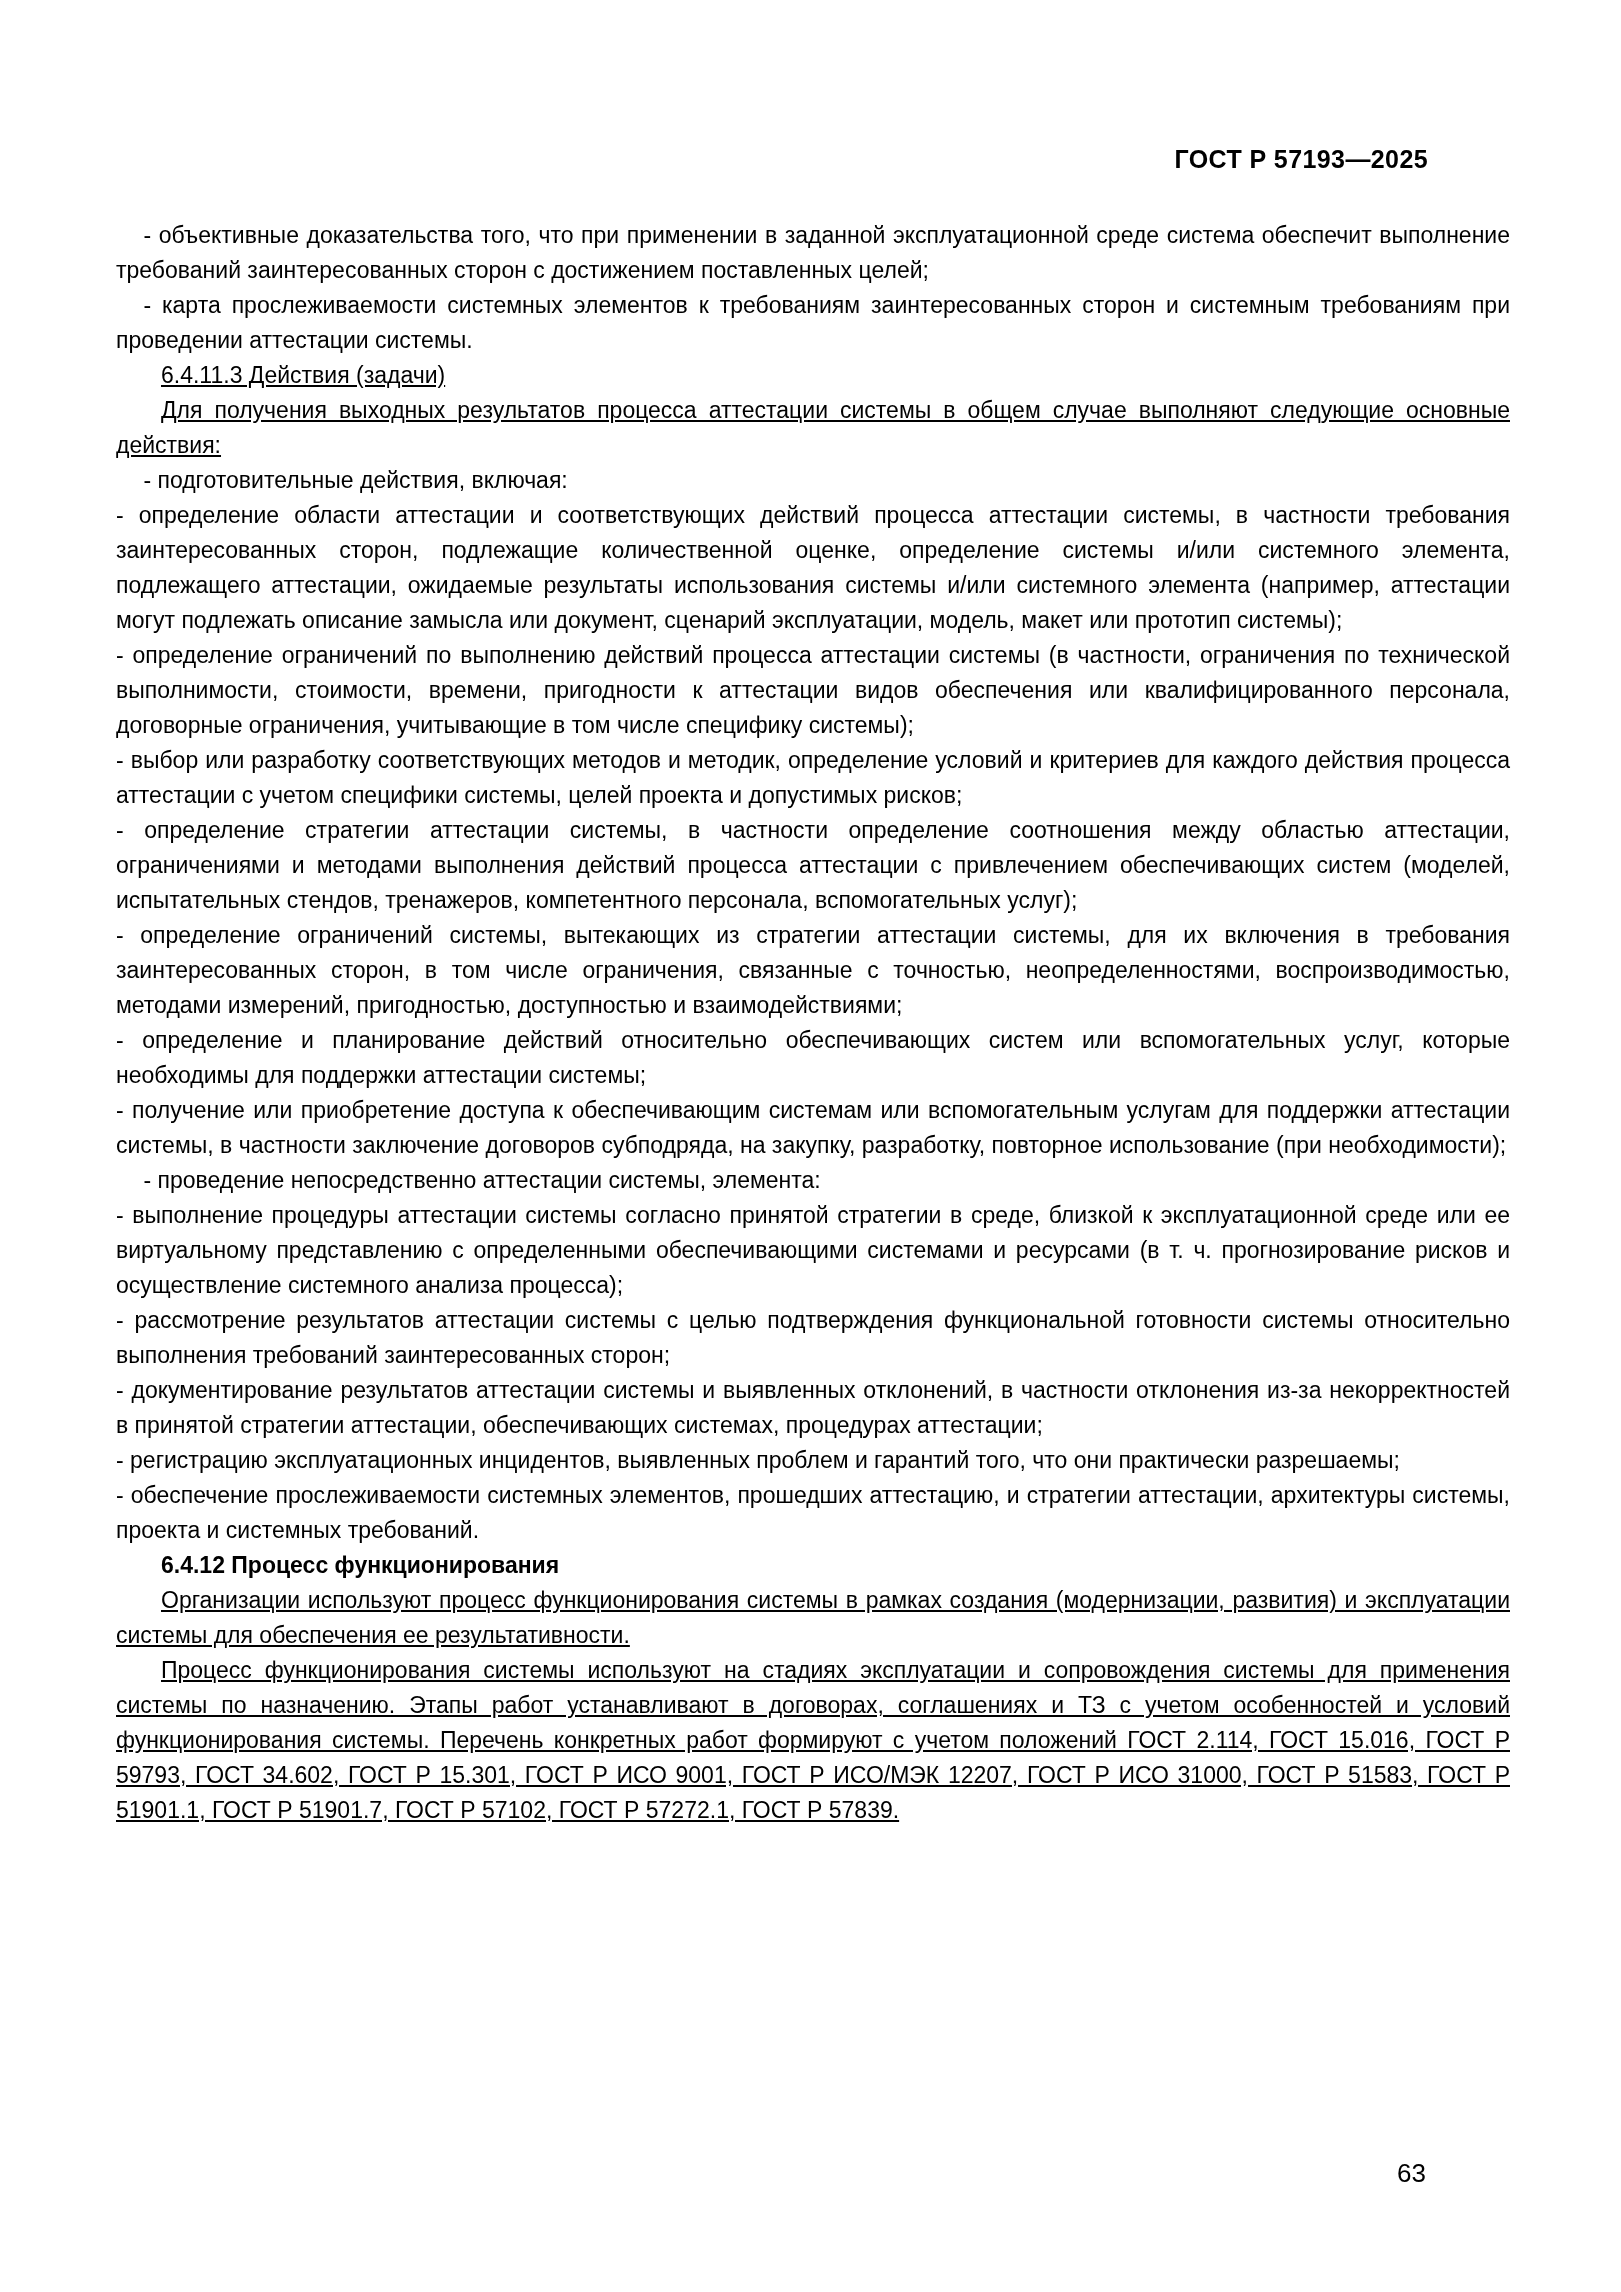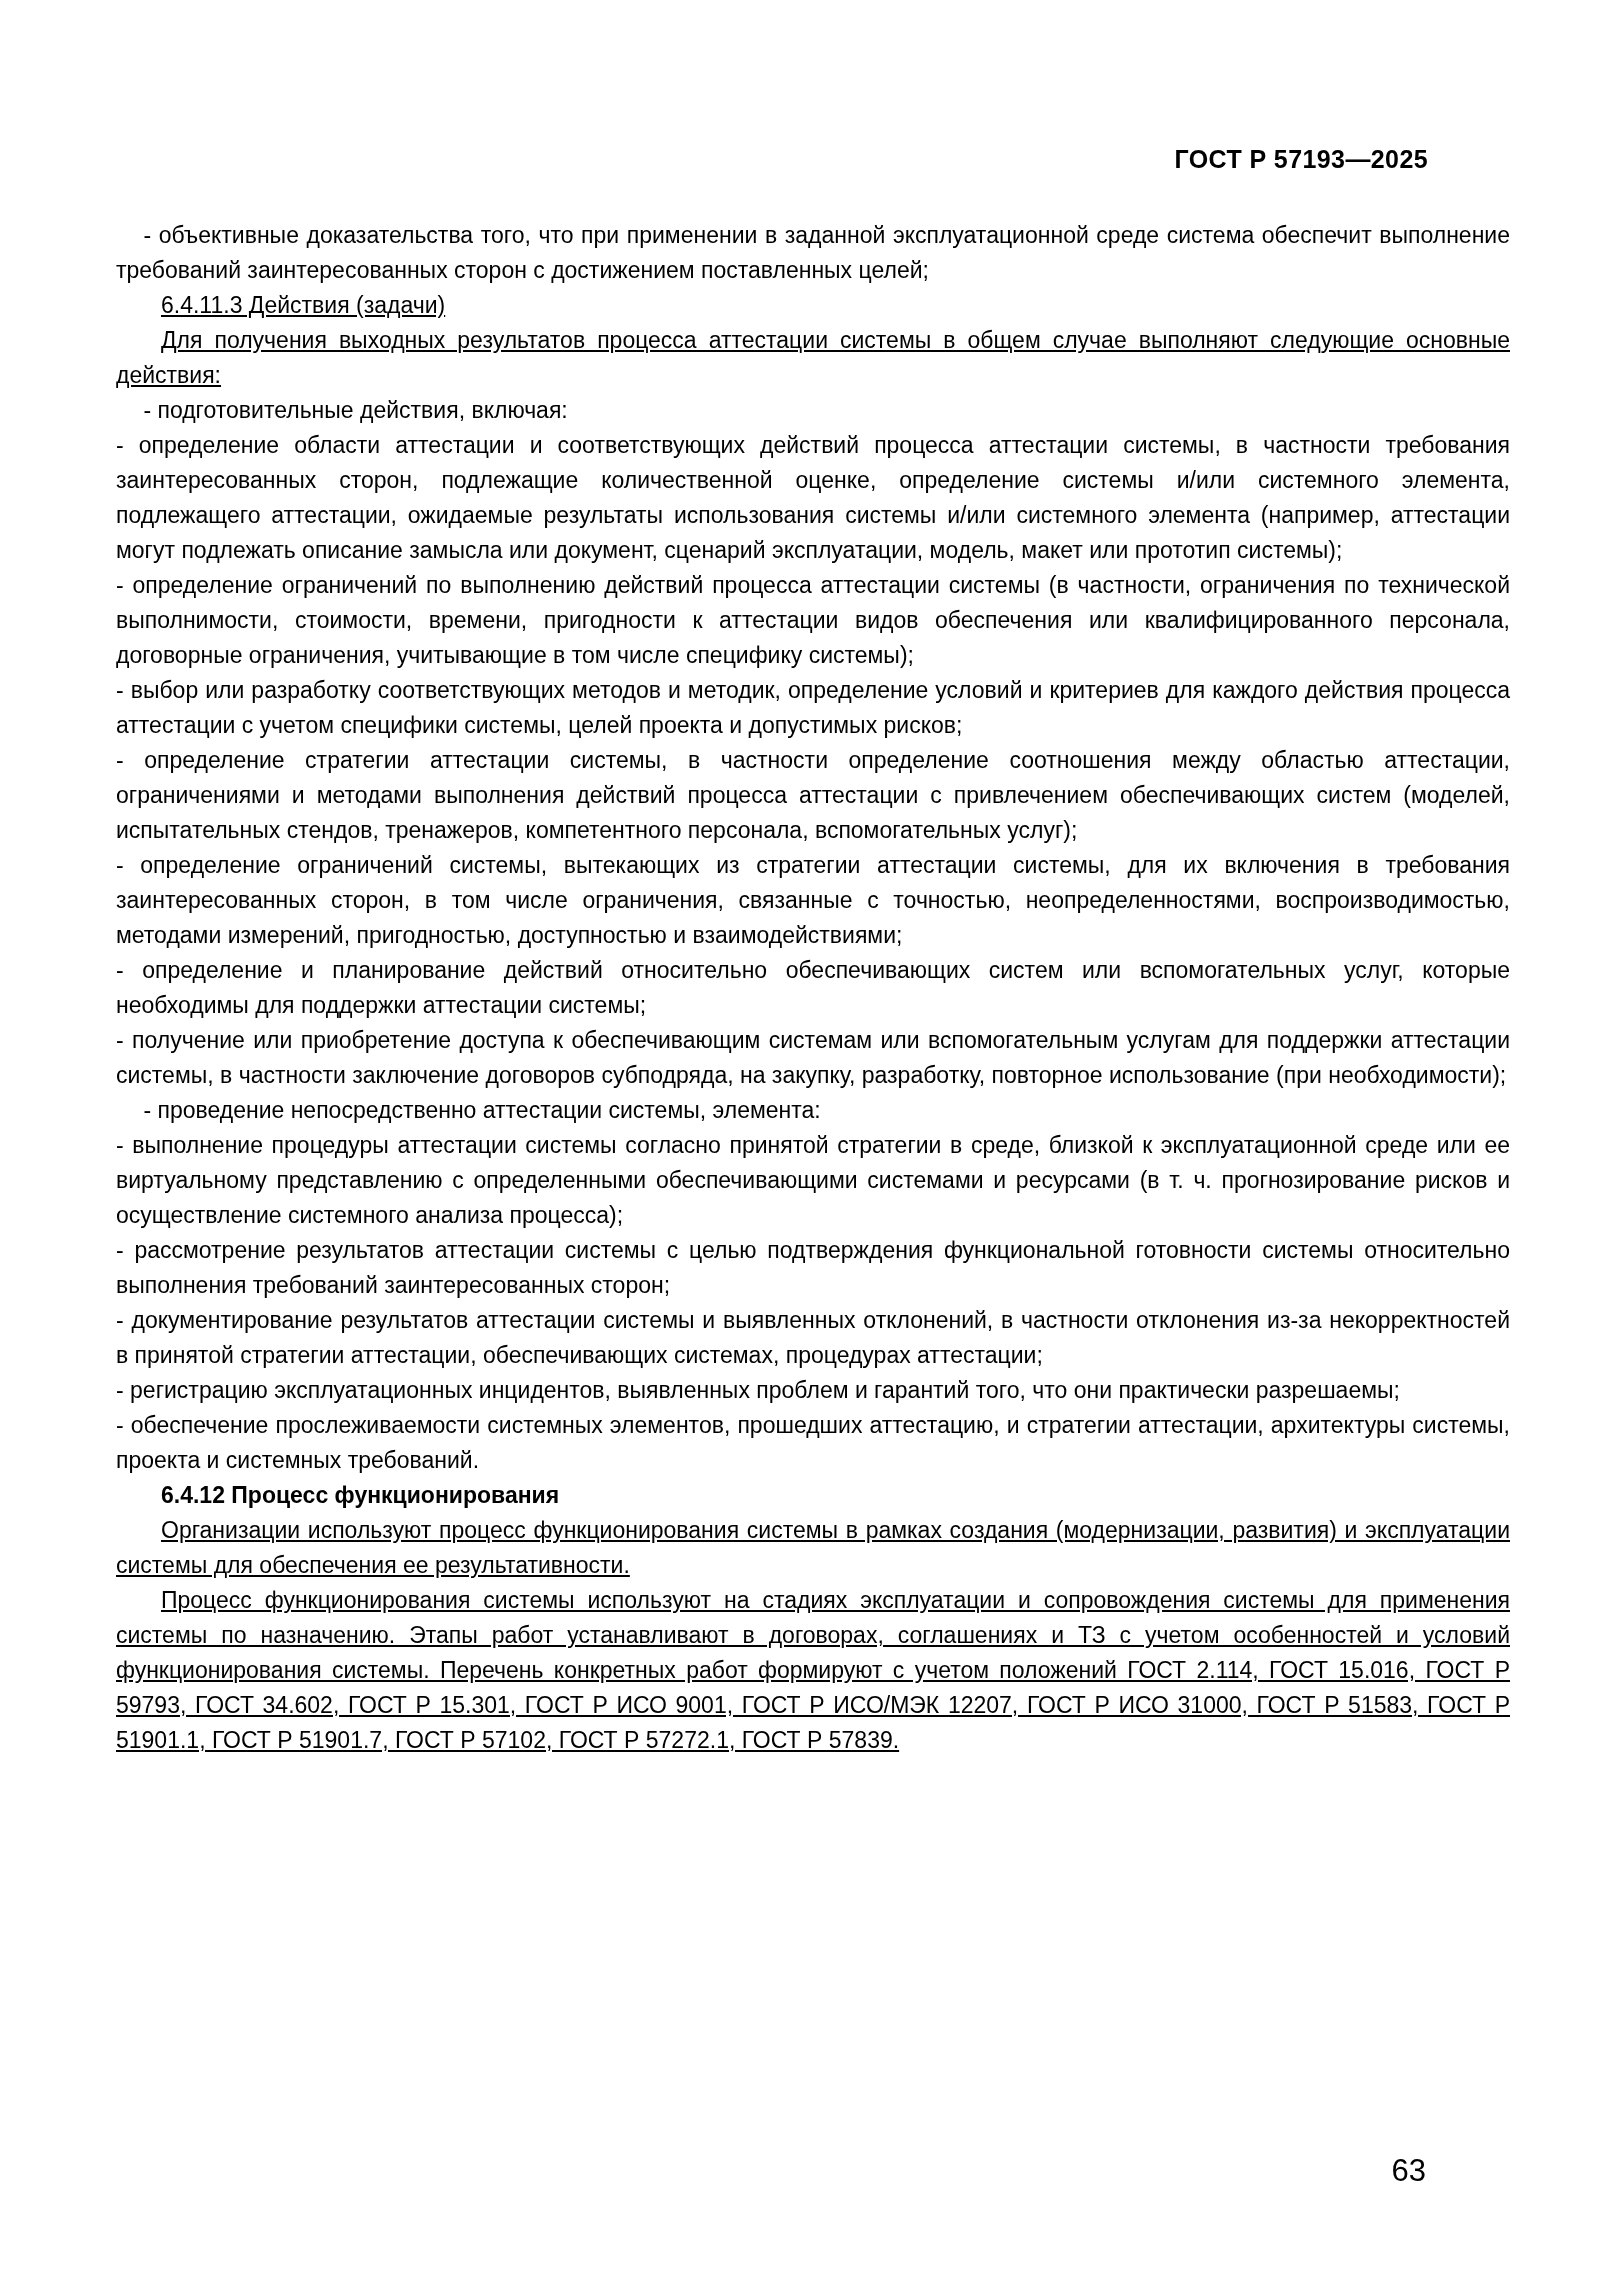--- a/index.html
+++ b/index.html
@@ -58,32 +58,33 @@
     text-indent: 0;
   }
   .heading {
     font-weight: bold;
     text-indent: 45px;
   }
   .pagenum {
     position: absolute;
     bottom: 104px;
     right: 118px;
-    font-size: 31px;
+    font-size: 26px;
   }
 </style>
 </head>
 <body>
 
 <div class="page">
 
   <div class="header">ГОСТ Р 57193—2025</div>
 
   <div class="content">
     <p class="ind-dash">- объективные доказательства того, что при применении в заданной эксплуатационной среде система обеспечит выполнение требований заинтересованных сторон с достижением поставленных целей;</p>
+    <p class="ind-dash">- карта прослеживаемости системных элементов к требованиям заинтересованных сторон и системным требованиям при проведении аттестации системы.</p>
     <p class="ind-para">6.4.11.3 Действия (задачи)</p>
     <p class="ind-para">Для получения выходных результатов процесса аттестации системы в общем случае выполняют следующие основные действия:</p>
     <p class="ind-dash">- подготовительные действия, включая:</p>
     <p class="sub">- определение области аттестации и соответствующих действий процесса аттестации системы, в частности требования заинтересованных сторон, подлежащие количественной оценке, определение системы и/или системного элемента, подлежащего аттестации, ожидаемые результаты использования системы и/или системного элемента (например, аттестации могут подлежать описание замысла или документ, сценарий эксплуатации, модель, макет или прототип системы);</p>
     <p class="sub">- определение ограничений по выполнению действий процесса аттестации системы (в частности, ограничения по технической выполнимости, стоимости, времени, пригодности к аттестации видов обеспечения или квалифицированного персонала, договорные ограничения, учитывающие в том числе специфику системы);</p>
     <p class="sub">- выбор или разработку соответствующих методов и методик, определение условий и критериев для каждого действия процесса аттестации с учетом специфики системы, целей проекта и допустимых рисков;</p>
     <p class="sub">- определение стратегии аттестации системы, в частности определение соотношения между областью аттестации, ограничениями и методами выполнения действий процесса аттестации с привлечением обеспечивающих систем (моделей, испытательных стендов, тренажеров, компетентного персонала, вспомогательных услуг);</p>
     <p class="sub">- определение ограничений системы, вытекающих из стратегии аттестации системы, для их включения в требования заинтересованных сторон, в том числе ограничения, связанные с точностью, неопределенностями, воспроизводимостью, методами измерений, пригодностью, доступностью и взаимодействиями;</p>
     <p class="sub">- определение и планирование действий относительно обеспечивающих систем или вспомогательных услуг, которые необходимы для поддержки аттестации системы;</p>
     <p class="sub">- получение или приобретение доступа к обеспечивающим системам или вспомогательным услугам для поддержки аттестации системы, в частности заключение договоров субподряда, на закупку, разработку, повторное использование (при необходимости);</p>

